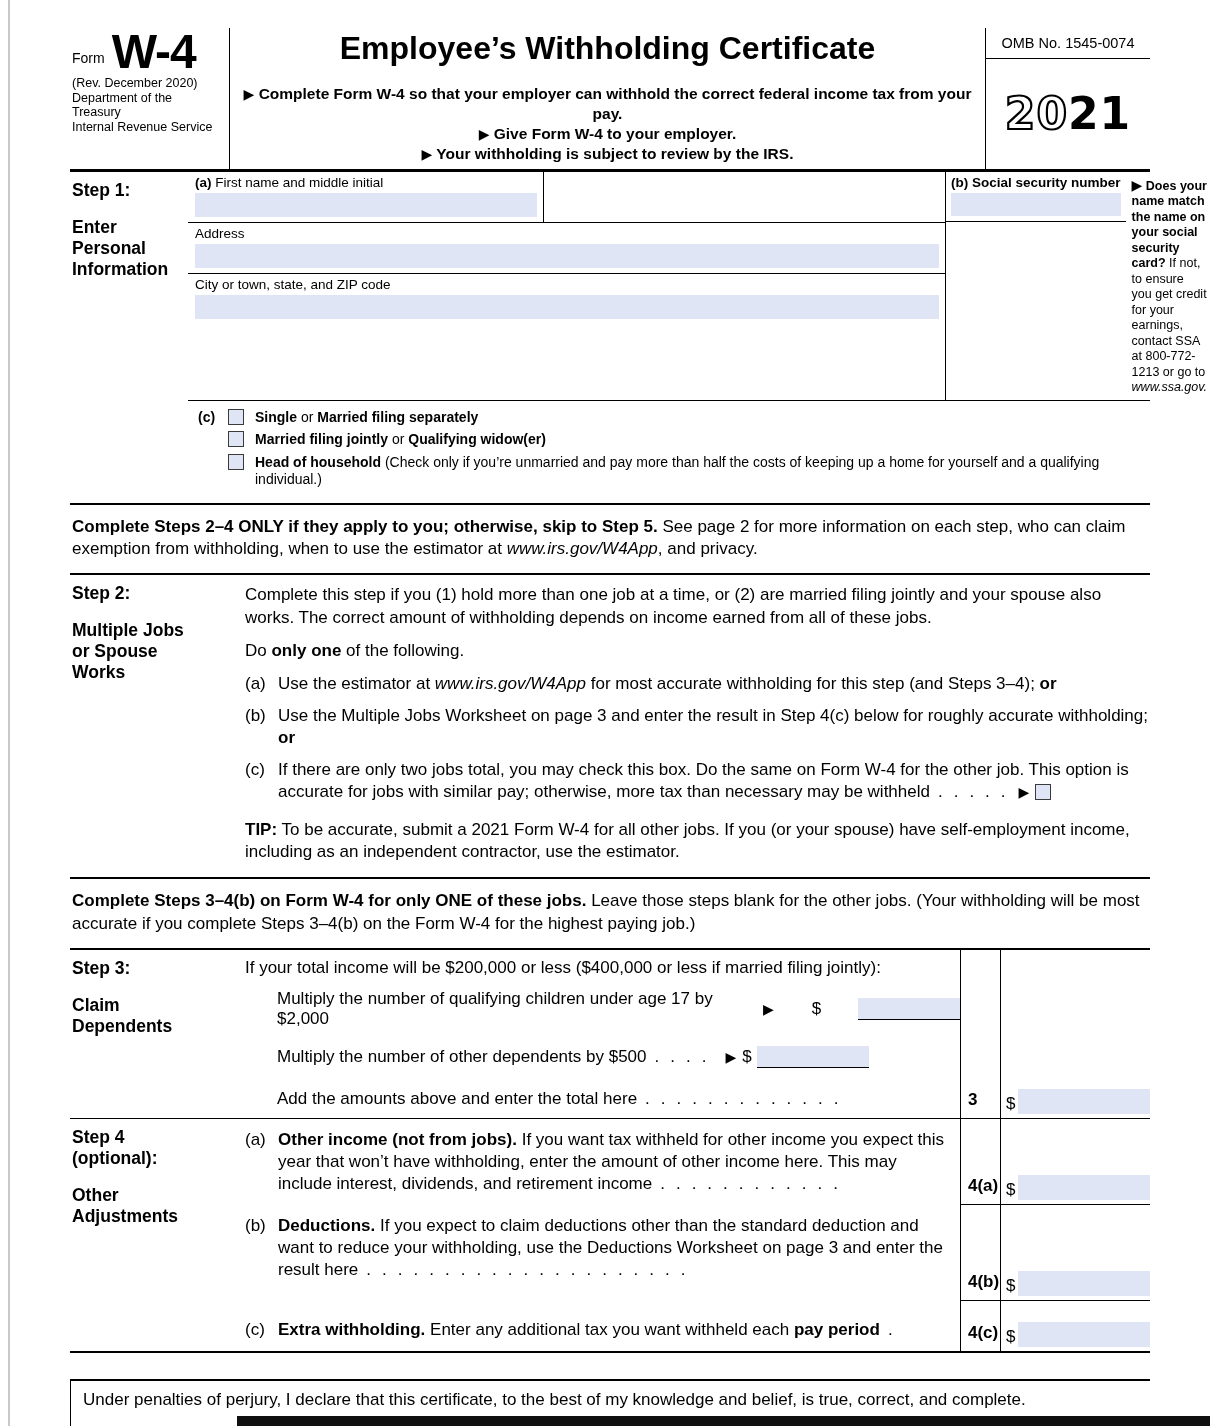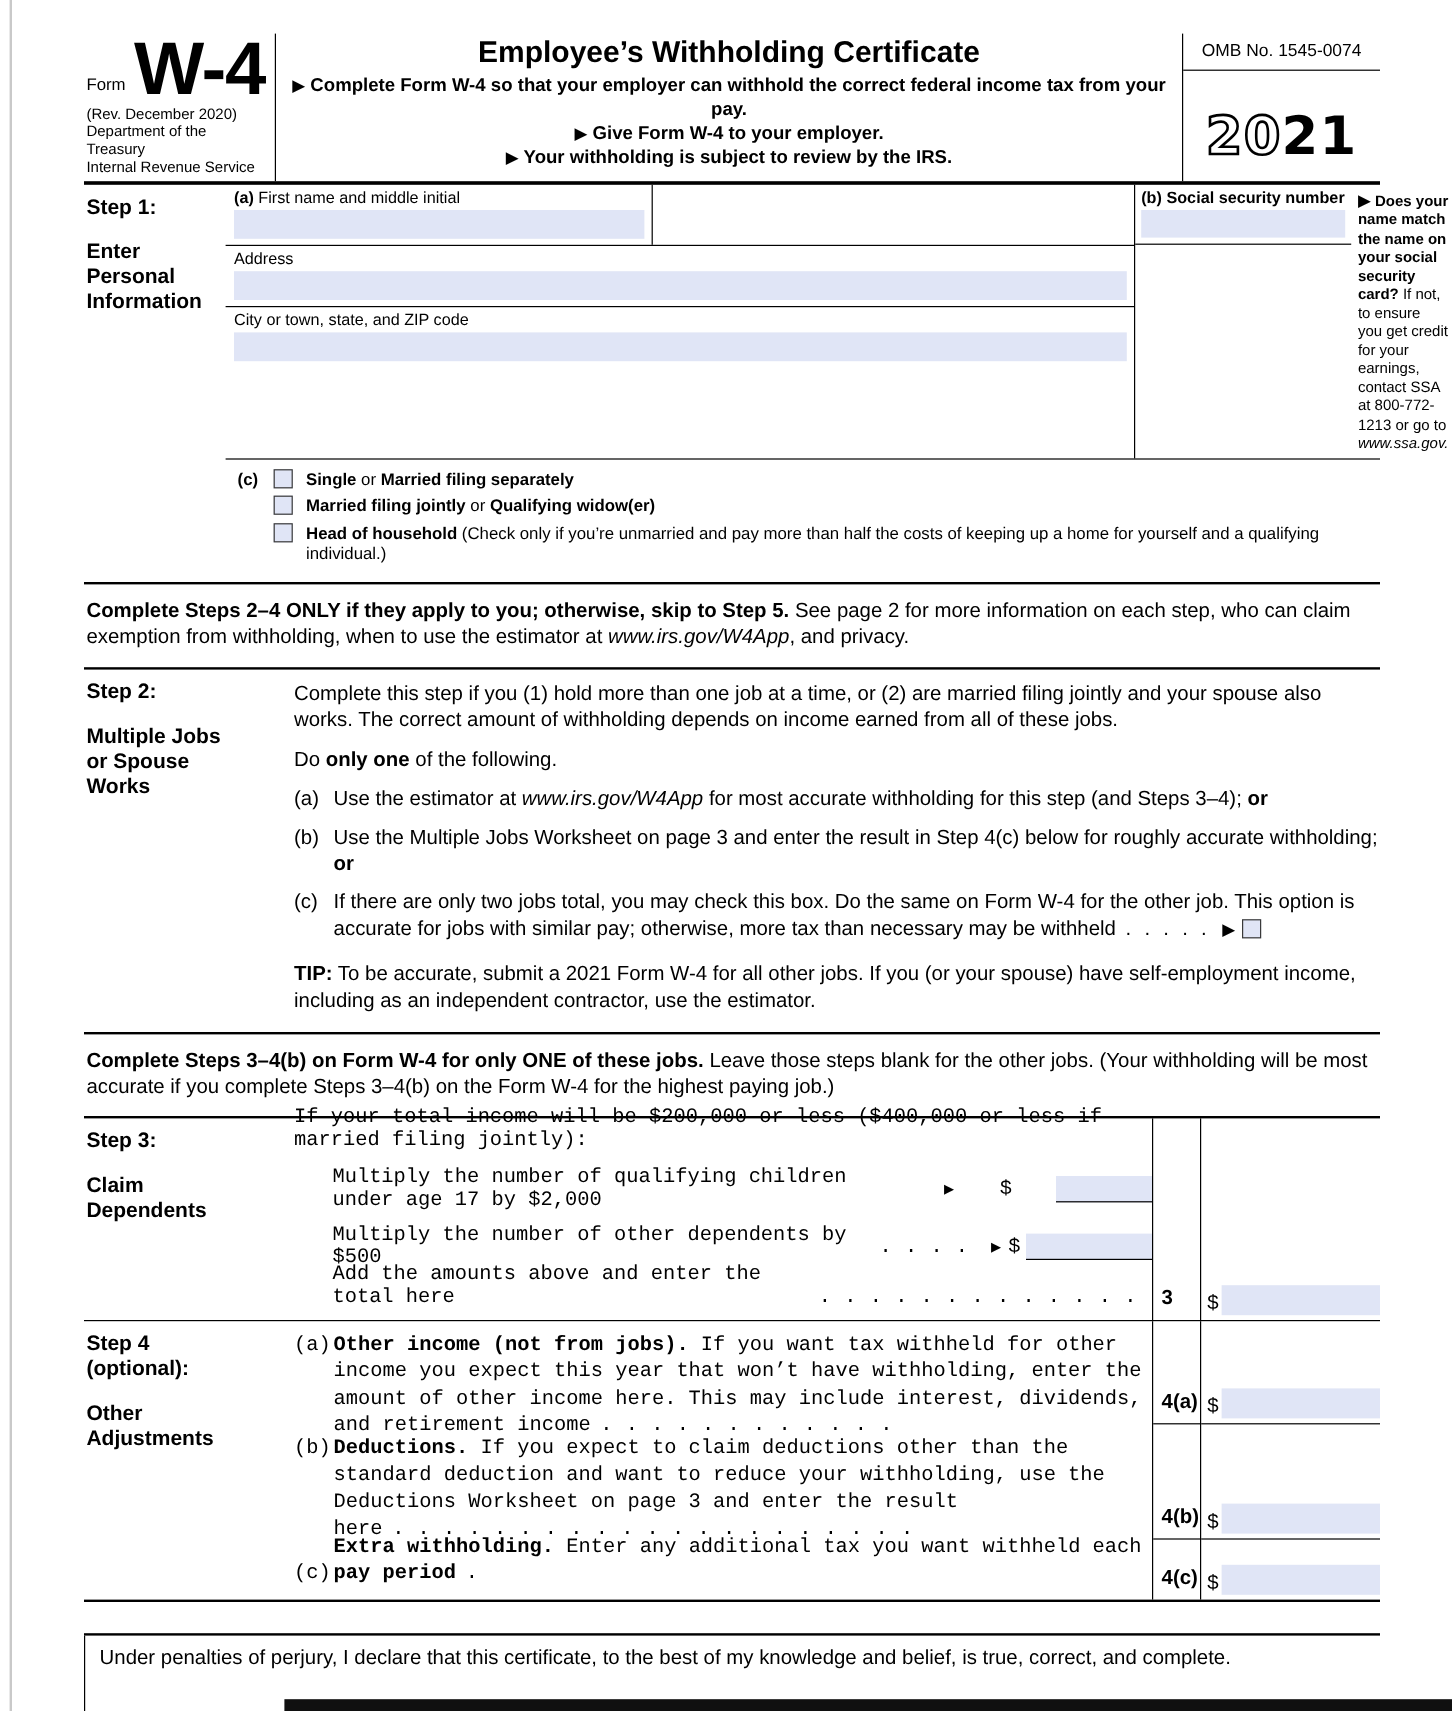--- a/index.html
+++ b/index.html
@@ -13,25 +13,25 @@
 
   b { font-weight:bold; } i { font-style:italic; }
   .arrow { font-size:14px; }
   .dots { letter-spacing:11px; margin:0 2px 0 8px; white-space:nowrap; }
 
   
   .header { display:flex; border-bottom:3px solid var(--line); }
   .h-left { width:160px; border-right:1px solid var(--line); padding:4px 6px 4px 2px; }
   .h-form-row { display:flex; align-items:flex-end; gap:7px; }
   .h-form-word { font-size:14px; padding-bottom:7px; }
-  .w4 { font-size:62px; font-weight:bold; line-height:0.85; letter-spacing:-1px; }
+  .w4 { font-size:48px; font-weight:bold; line-height:0.85; letter-spacing:-1px; }
   .h-small { font-size:12.5px; line-height:1.18; }
   .h-rev { margin-top:3px; }
   .h-center { flex:1; text-align:center; padding:2px 8px 4px; }
-  .h-title { font-size:25px; font-weight:bold; margin-bottom:3px; }
+  .h-title { font-size:32px; font-weight:bold; margin-bottom:17px; }
   .h-bullet { font-size:15.5px; font-weight:bold; line-height:1.3; }
   .h-right { width:165px; border-left:1px solid var(--line); display:flex; flex-direction:column;gap:23px; }
   .omb { font-size:14.5px; text-align:center; padding:7px 2px; border-bottom:1px solid var(--line); white-space:nowrap; }
   .year { text-align:center; font-size:44px; font-weight:bold; padding-top:6px; font-family:"DejaVu Sans",sans-serif; letter-spacing:1px; }
   .y-outline { color:#888; }
   @supports (-webkit-text-stroke: 1px black) {
     .y-outline { color:#fff; -webkit-text-stroke:2.2px #000; }
   }
 
   
@@ -71,21 +71,21 @@
   .step2 { border-top:2px solid var(--line); border-bottom:2px solid var(--line); }
   .s2-body { flex:1; padding:9px 0 14px 57px; font-size:17px; line-height:1.3; }
   .s2-body .blk { margin-bottom:11px; }
   .item { display:flex; margin-bottom:10px; }
   .itag { width:33px; flex:none; }
   .itext { flex:1; }
   .tip { margin-top:16px; }
 
   
   .grid4 { display:flex; }
-  .gmain { flex:1; display:flex; flex-direction:column; font-size:17px;font-family:Liberation Mono, monospace; }
+  .gmain { flex:1; display:flex; flex-direction:column; font-size:17px; }
   .gnum  { width:40px; flex:none; border-left:1px solid var(--line); display:flex; flex-direction:column; }
   .gamt  { width:150px; flex:none; border-left:1px solid var(--line); display:flex; flex-direction:column; }
   .ncell { display:flex; align-items:flex-end; padding:0 2px 8px 7px; font-weight:bold; font-size:17px; }
   .acell { display:flex; align-items:flex-end; padding:0 0 4px 5px; font-size:17px; }
   .amt-field { flex:1; height:25px; background:var(--field); margin-left:3px; }
   .rowline { border-bottom:1px solid var(--line); }
 
   .step3 { border-top:2px solid var(--line); border-bottom:1px solid var(--line); }
   .s3-intro { height:34px; display:flex; align-items:flex-end; padding:0 4px 6px 57px; }
   .s3-row { display:flex; align-items:center; padding-left:89px; }

